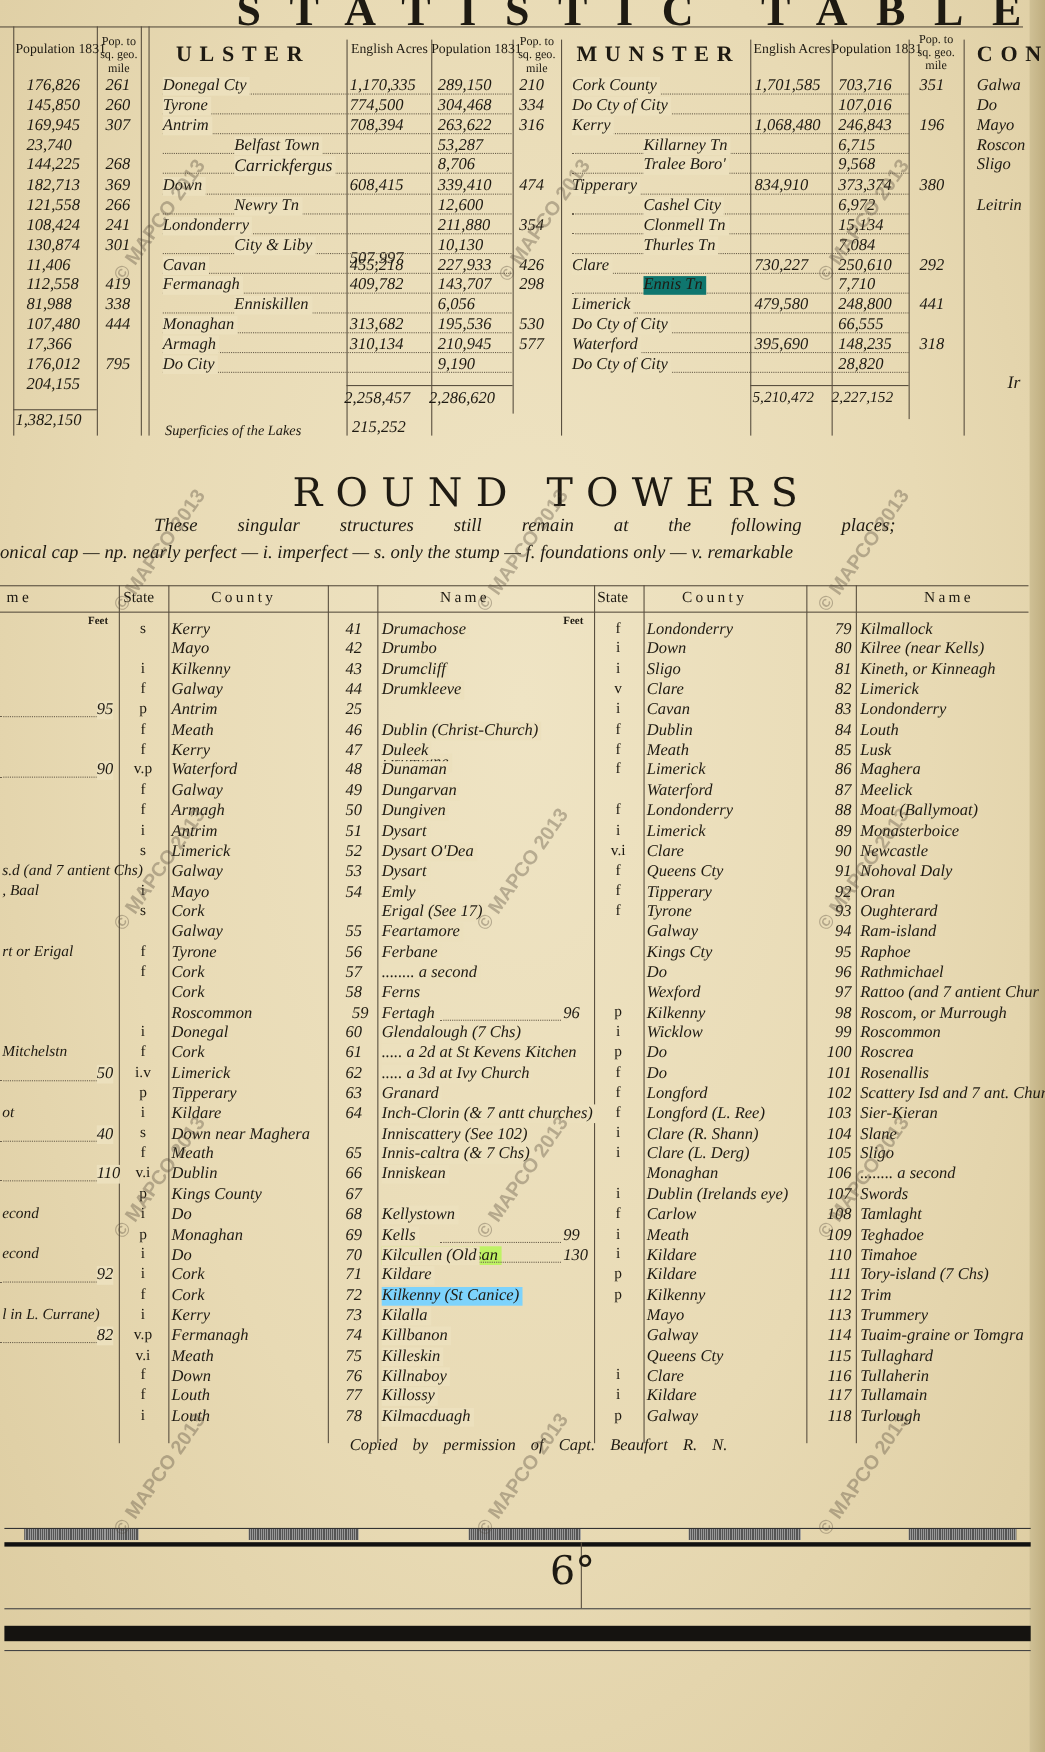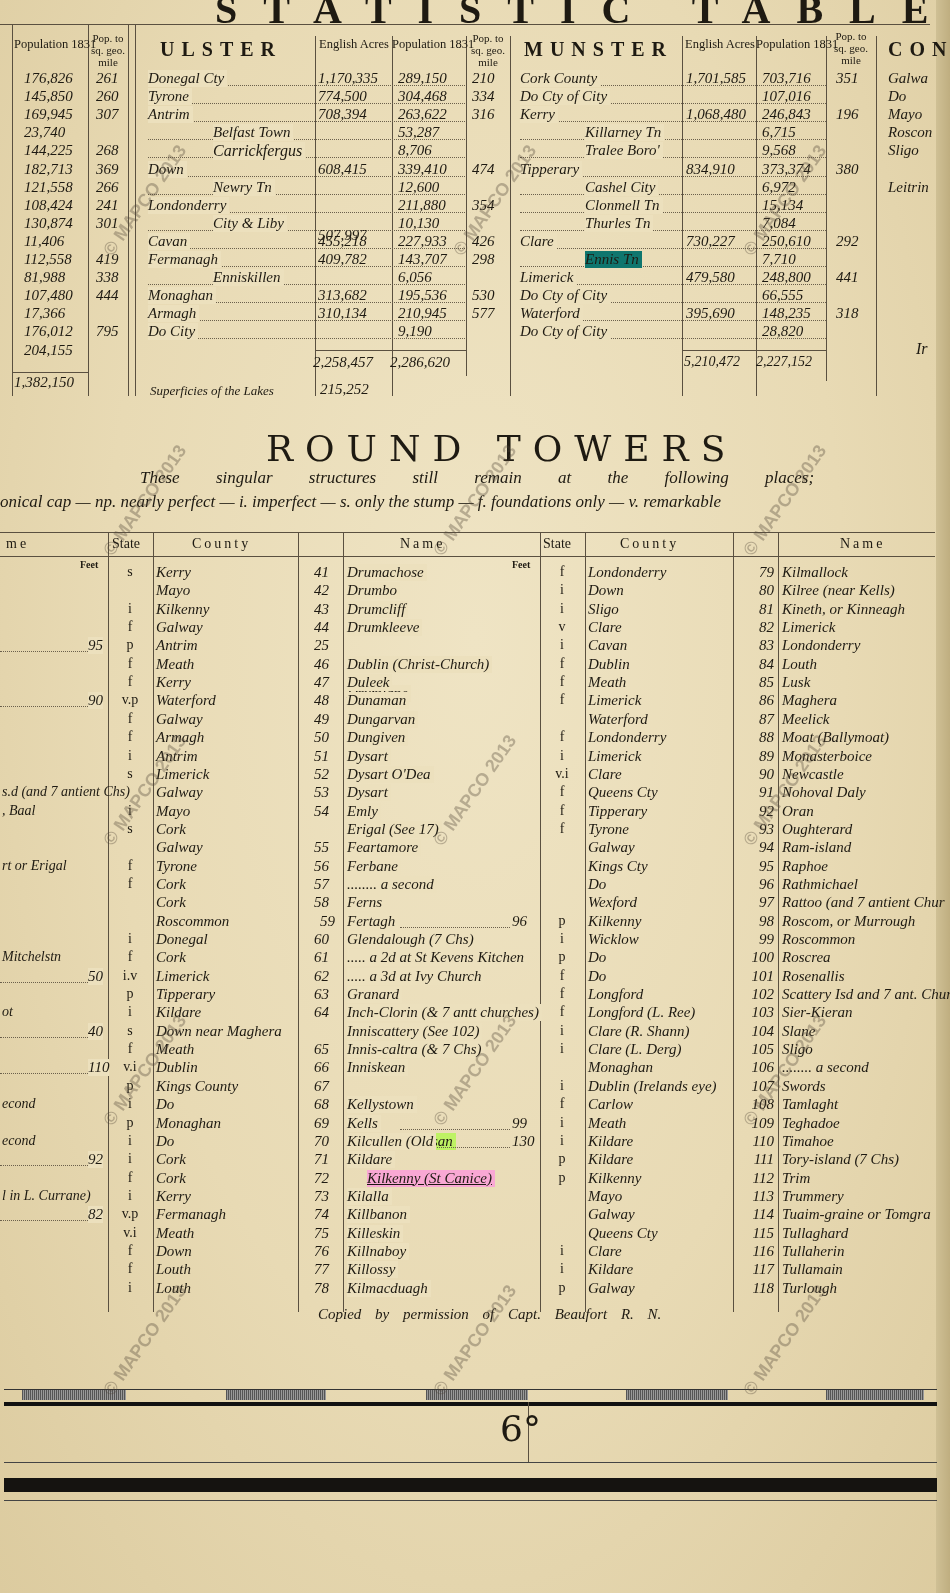--- a/index.html
+++ b/index.html
@@ -570,21 +570,21 @@
     <div class="dots" style="left:400px;top:1146.85px;width:110px;"></div>
     <div class="row" style="left:512px;top:1132.85px;">130</div>
     <div class="row" style="left:347px;top:1132.85px;background:#ece0bd;padding-right:3px;">Kilcullen (Old</div>
     <div class="state" style="left:544px;top:1132.85px;">i</div>
     <div class="row" style="left:588px;top:1132.85px;">Kildare</div>
     <div class="row" style="left:314px;top:1151.2px;">71</div>
     <div class="row" style="left:347px;top:1151.2px;background:#ece0bd;padding-right:3px;">Kildare</div>
     <div class="state" style="left:544px;top:1151.2px;">p</div>
     <div class="row" style="left:588px;top:1151.2px;">Kildare</div>
     <div class="row" style="left:314px;top:1169.5500000000002px;">72</div>
-    <div class="row" style="left:367px;top:1169.5500000000002px;background:#f9a8d4;padding-right:3px;text-decoration:underline;">Kilkenny (St Canice)</div>
+    <div class="row" style="left:347px;top:1169.5500000000002px;background:#7dd3fc;padding-right:3px;">Kilkenny (St Canice)</div>
     <div class="state" style="left:544px;top:1169.5500000000002px;">p</div>
     <div class="row" style="left:588px;top:1169.5500000000002px;">Kilkenny</div>
     <div class="row" style="left:314px;top:1187.9px;">73</div>
     <div class="row" style="left:347px;top:1187.9px;background:#ece0bd;padding-right:3px;">Kilalla</div>
     <div class="state" style="left:544px;top:1187.9px;"></div>
     <div class="row" style="left:588px;top:1187.9px;">Mayo</div>
     <div class="row" style="left:314px;top:1206.25px;">74</div>
     <div class="row" style="left:347px;top:1206.25px;background:#ece0bd;padding-right:3px;">Killbanon</div>
     <div class="state" style="left:544px;top:1206.25px;"></div>
     <div class="row" style="left:588px;top:1206.25px;">Galway</div>

